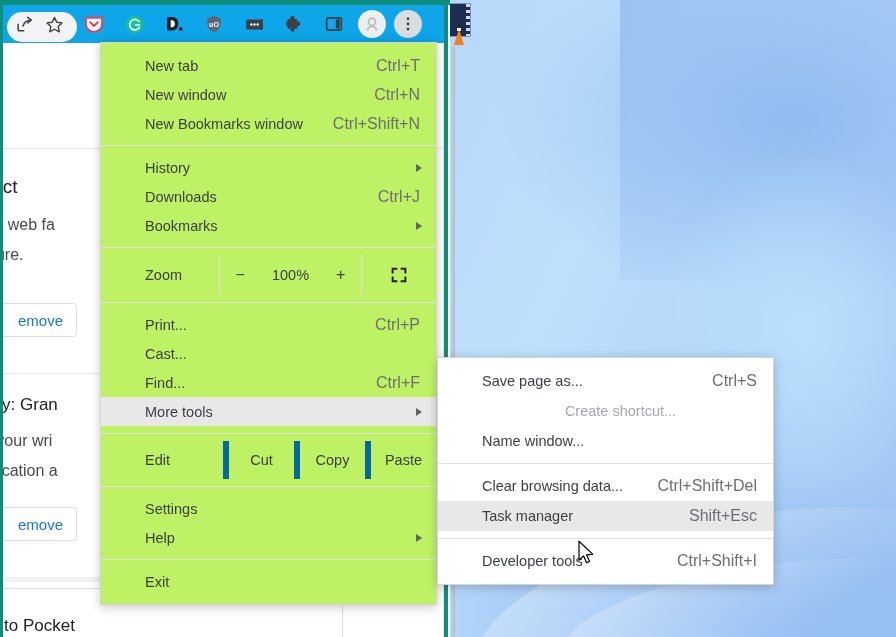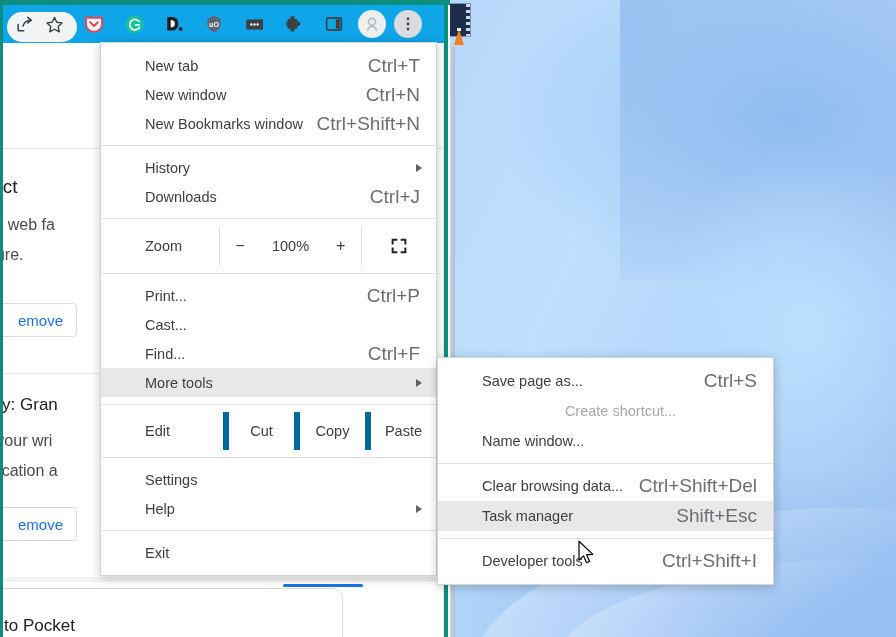--- a/index.html
+++ b/index.html
@@ -168,40 +168,40 @@
     position: absolute; right: 0; width: 1px; background: #e8e8e8;
   }
   .blue-underline {
     position: absolute; left: 280px; top: 541px; width: 80px; height: 3px;
     background: #1a73e8; border-radius: 2px;
   }
 
   
   #main-menu {
     position: absolute; left: 100px; top: 42px; width: 337px;
-    background: #ffffff;
+    background: #bef264;
     border: 1px solid #d4d4d4;
     box-shadow: 0 2px 10px rgba(0,0,0,0.22);
     padding: 8px 0;
     z-index: 50;
   }
   .mi {
     position: relative;
     height: 29px;
     display: flex; align-items: center;
     padding: 0 14px 0 44px;
     font-size: 14.5px;
     color: #3c4043;
     cursor: default;
     white-space: nowrap;
   }
   .mi.hl { background: #e8e8e8; }
   .mi .label { flex: 1; }
   .mi .accel {
-    color: #6b6f73; font-size: 19px; padding-right: 2px;
+    color: #6b6f73; font-size: 16px; padding-right: 2px;
   }
   .mi .arrow {
     width: 0; height: 0;
     border-top: 4.5px solid transparent;
     border-bottom: 4.5px solid transparent;
     border-left: 6px solid #5f6368;
     margin-left: 8px;
   }
   .sep {
     height: 1px; background: #e0e0e0; margin: 7px 0;
@@ -432,20 +432,24 @@
     <div class="sep"></div>
 
     <div class="mi">
       <span class="label">History</span>
       <span class="arrow"></span>
     </div>
     <div class="mi">
       <span class="label">Downloads</span>
       <span class="accel">Ctrl+J</span>
     </div>
+    <div class="mi">
+      <span class="label">Bookmarks</span>
+      <span class="arrow"></span>
+    </div>
 
     <div class="sep"></div>
 
     <div class="zoom-row">
       <div class="zoom-label">Zoom</div>
       <div class="zoom-ctl">
         <span class="minus">−</span>
         <span>100%</span>
         <span class="plus">+</span>
       </div>

